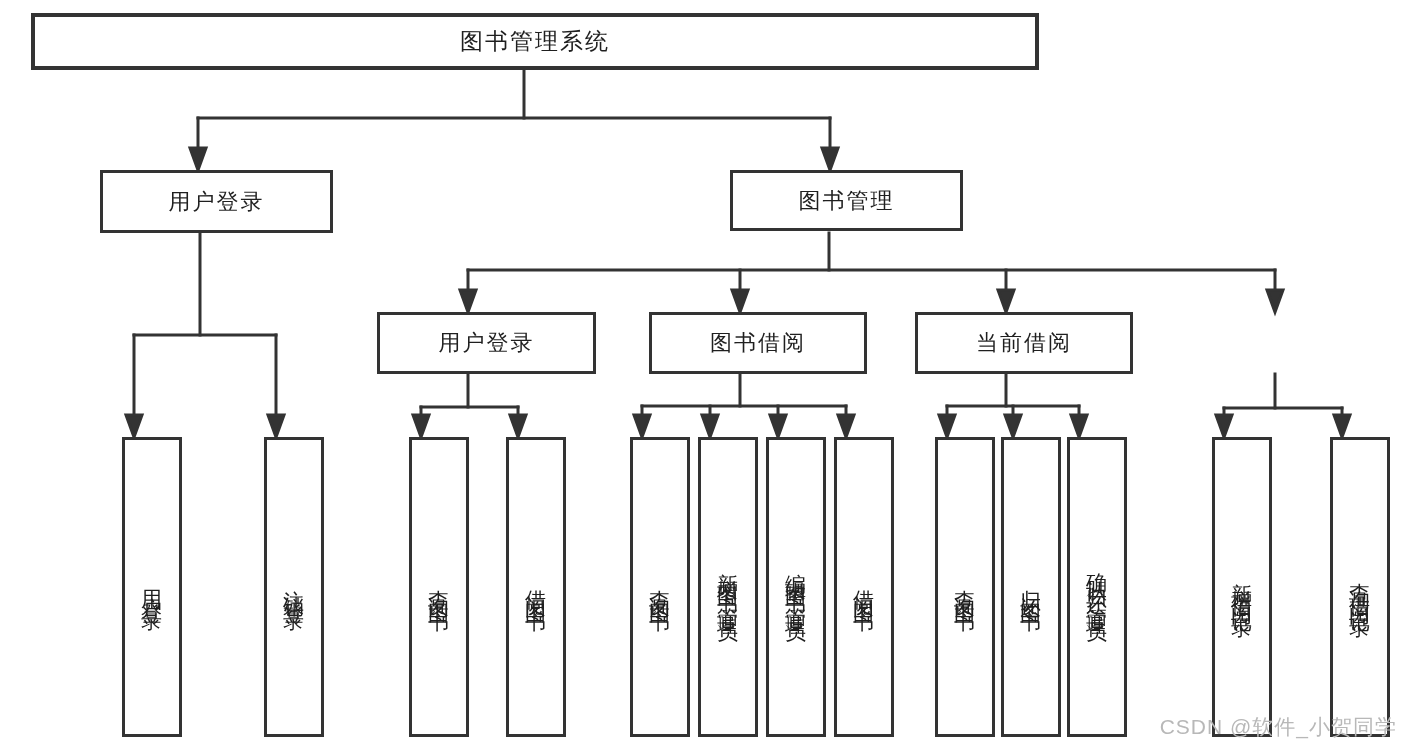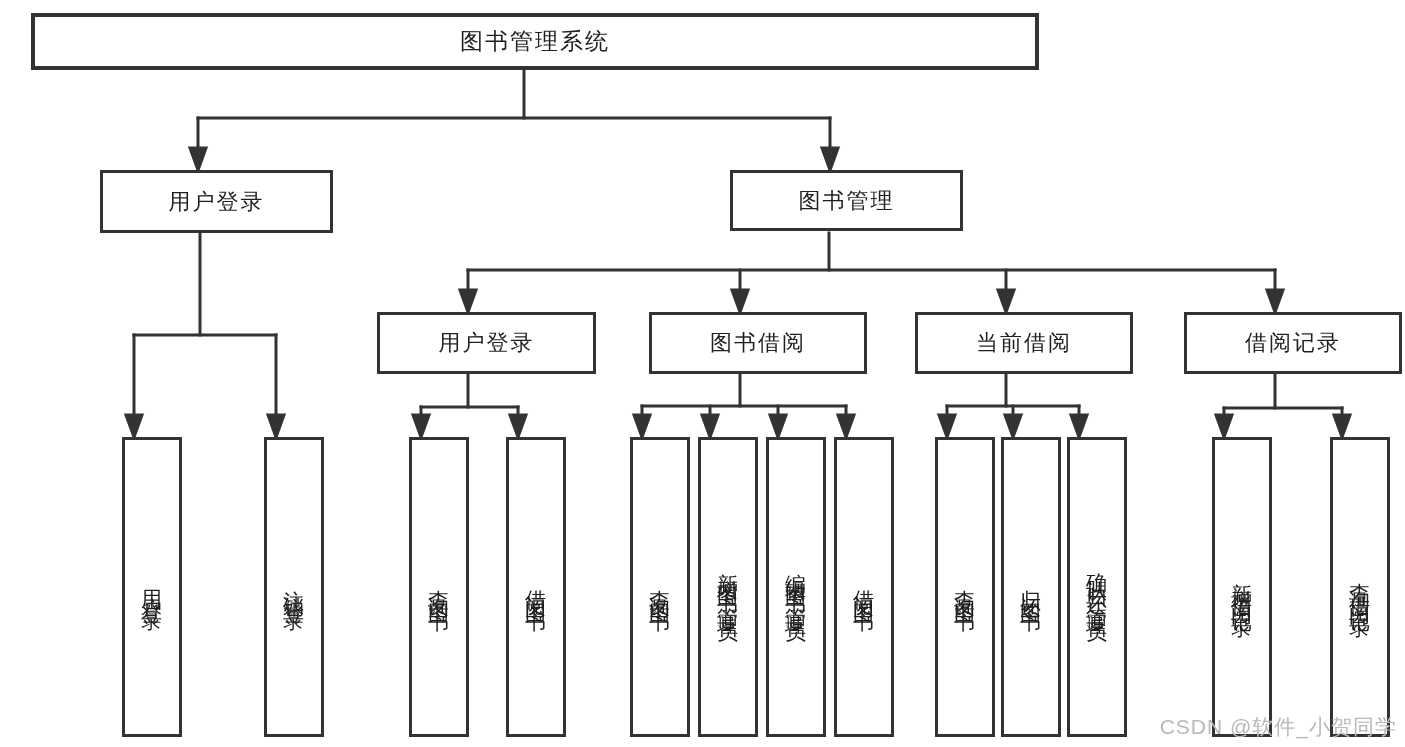--- a/index.html
+++ b/index.html
@@ -134,21 +134,20 @@
   </svg>
 
   <div class="node root" style="left:13px;top:13px;width:1008px;height:57px;">图书管理系统</div>
 
   <div class="node" style="left:82px;top:170px;width:233px;height:63px;">用户登录</div>
   <div class="node" style="left:712px;top:170px;width:233px;height:61px;">图书管理</div>
 
   <div class="node" style="left:359px;top:312px;width:219px;height:62px;">用户登录</div>
   <div class="node" style="left:897px;top:312px;width:218px;height:62px;">当前借阅</div>
   <div class="node" style="left:631px;top:312px;width:218px;height:62px;">图书借阅</div>
-  <div class="node" style="left:1166px;top:312px;width:218px;height:62px;">借阅记录</div>
 
   <div class="node v" style="left:104px;top:437px;width:60px;height:300px;">用户登录</div>
   <div class="node v" style="left:246px;top:437px;width:60px;height:300px;">注销登录</div>
 
   <div class="node v" style="left:391px;top:437px;width:60px;height:300px;">查询图书</div>
   <div class="node v" style="left:488px;top:437px;width:60px;height:300px;">借阅图书</div>
 
   <div class="node v" style="left:612px;top:437px;width:60px;height:300px;">查询图书</div>
   <div class="node v" style="left:680px;top:437px;width:60px;height:300px;">新增图书（管理员）</div>
   <div class="node v" style="left:748px;top:437px;width:60px;height:300px;">编辑图书（管理员）</div>

